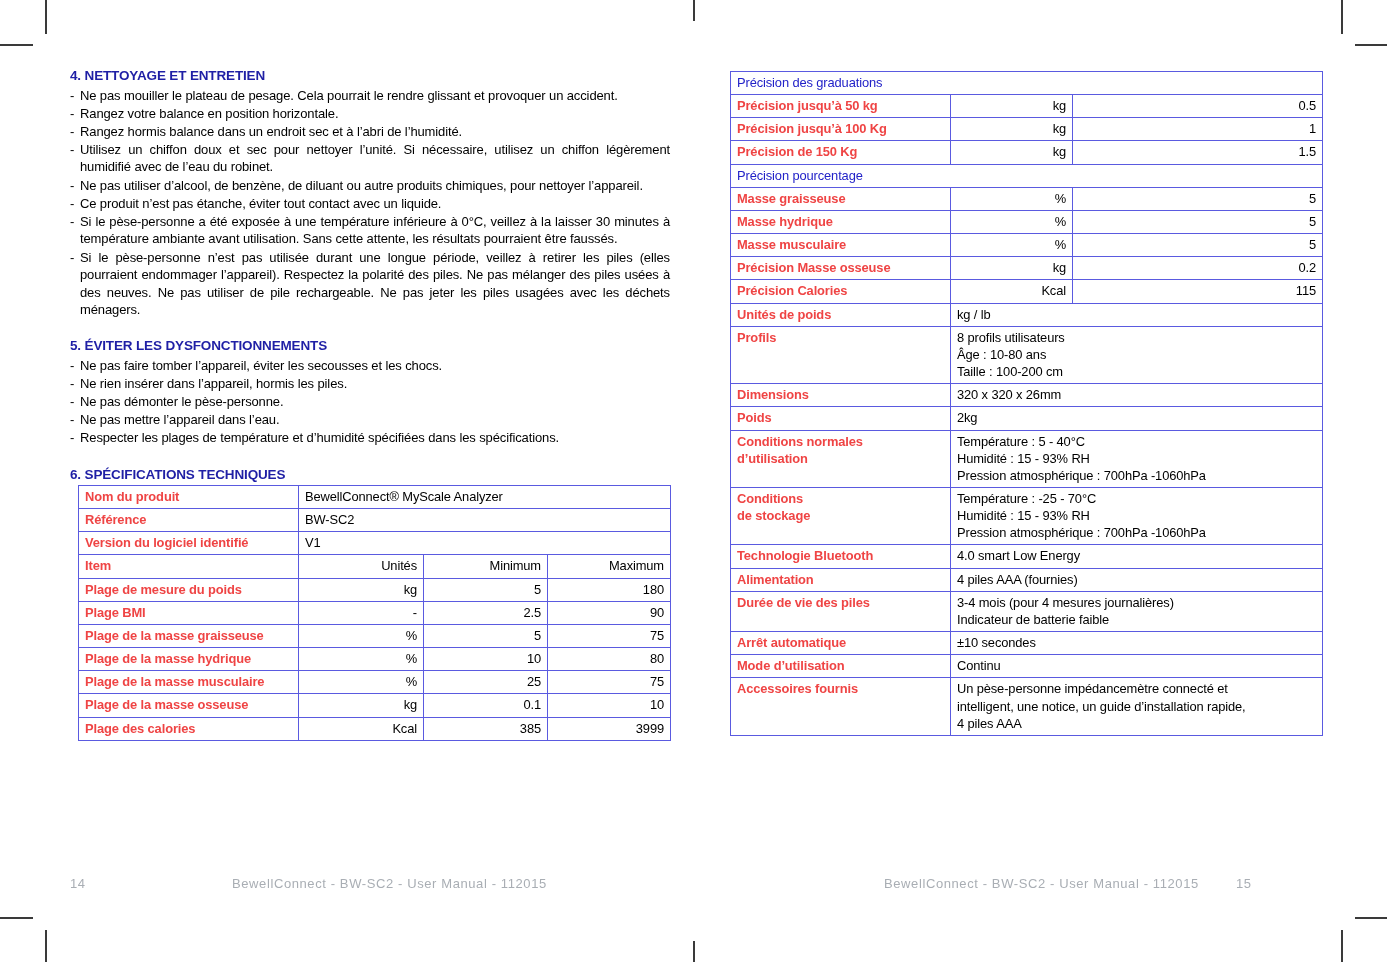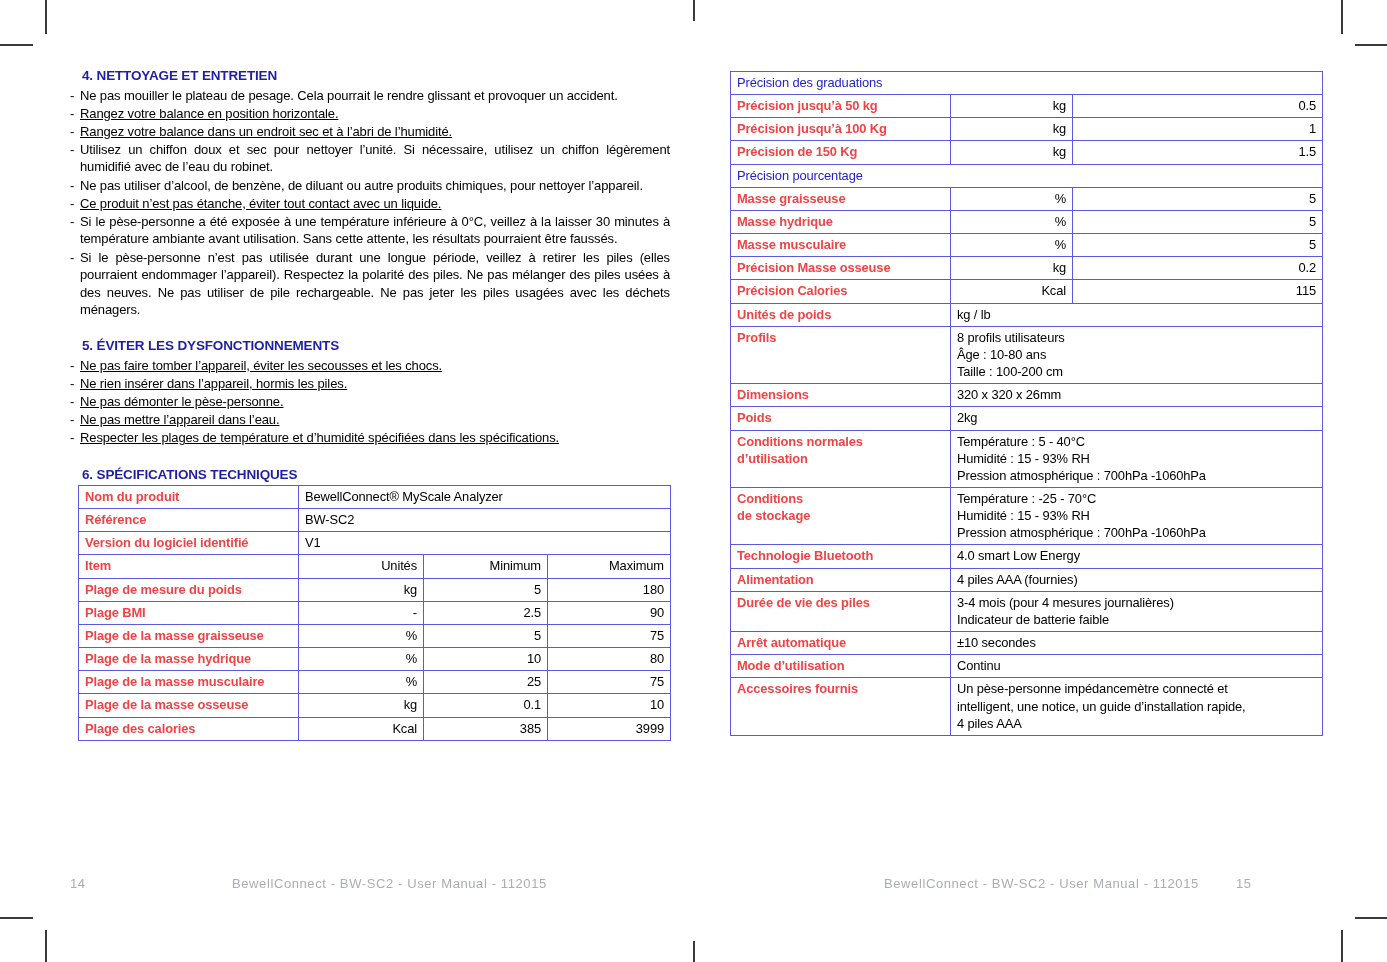--- a/index.html
+++ b/index.html
@@ -31,21 +31,21 @@
     width: 600px;
   }
   .col-left  { left: 70px; }
   .col-right { left: 722px; }
 
   
   h2.sect {
     font-size: 13.5px;
     font-weight: bold;
     color: #1f1fa5;
-    margin: 0 0 3px 12px;
+    margin: 0 0 3px 0;
     letter-spacing: -0.15px;
     line-height: 1.15;
   }
   .sect-gap { height: 19px; }
 
   ul.bullets {
     list-style: none;
     margin: 0;
     padding: 0;
   }
@@ -58,21 +58,21 @@
     margin: 0 0 0.5px 0;
     text-align: justify;
     letter-spacing: -0.12px;
   }
   ul.bullets li::before {
     content: "-";
     position: absolute;
     left: 0;
     top: 0;
   }
-  ul.bullets li.nojust { text-align: left; text-decoration: underline; }
+  ul.bullets li.nojust { text-align: left; }
 
   
   table.spec {
     border-collapse: collapse;
     width: 592px;
     table-layout: fixed;
     margin-top: 3px;
     margin-left: 8px;
   }
   table.spec td {
@@ -133,21 +133,21 @@
   <div class="crop v" style="left:693px;top:941px;height:21px;"></div>
   <div class="crop h" style="left:1355px;top:917px;width:32px;"></div>
   <div class="crop v" style="left:1341px;top:930px;height:32px;"></div>
 
   <div class="col col-left">
 
     <h2 class="sect">4. NETTOYAGE ET ENTRETIEN</h2>
     <ul class="bullets">
       <li>Ne pas mouiller le plateau de pesage. Cela pourrait le rendre glissant et provoquer un accident.</li>
       <li class="nojust">Rangez votre balance en position horizontale.</li>
-      <li class="nojust">Rangez votre balance dans un endroit sec et à l’abri de l’humidité.</li>
+      <li class="nojust">Rangez hormis balance dans un endroit sec et à l’abri de l’humidité.</li>
       <li>Utilisez un chiffon doux et sec pour nettoyer l’unité. Si nécessaire, utilisez un chiffon légèrement humidifié avec de l’eau du robinet.</li>
       <li>Ne pas utiliser d’alcool, de benzène, de diluant ou autre produits chimiques, pour nettoyer l’appareil.</li>
       <li class="nojust">Ce produit n’est pas étanche, éviter tout contact avec un liquide.</li>
       <li>Si le pèse-personne a été exposée à une température inférieure à 0°C, veillez à la laisser 30 minutes à température ambiante avant utilisation. Sans cette attente, les résultats pourraient être faussés.</li>
       <li>Si le pèse-personne n’est pas utilisée durant une longue période, veillez à retirer les piles (elles pourraient endommager l’appareil). Respectez la polarité des piles. Ne pas mélanger des piles usées à des neuves. Ne pas utiliser de pile rechargeable. Ne pas jeter les piles usagées avec les déchets ménagers.</li>
     </ul>
 
     <div class="sect-gap"></div>
 
     <h2 class="sect">5. ÉVITER LES DYSFONCTIONNEMENTS</h2>

